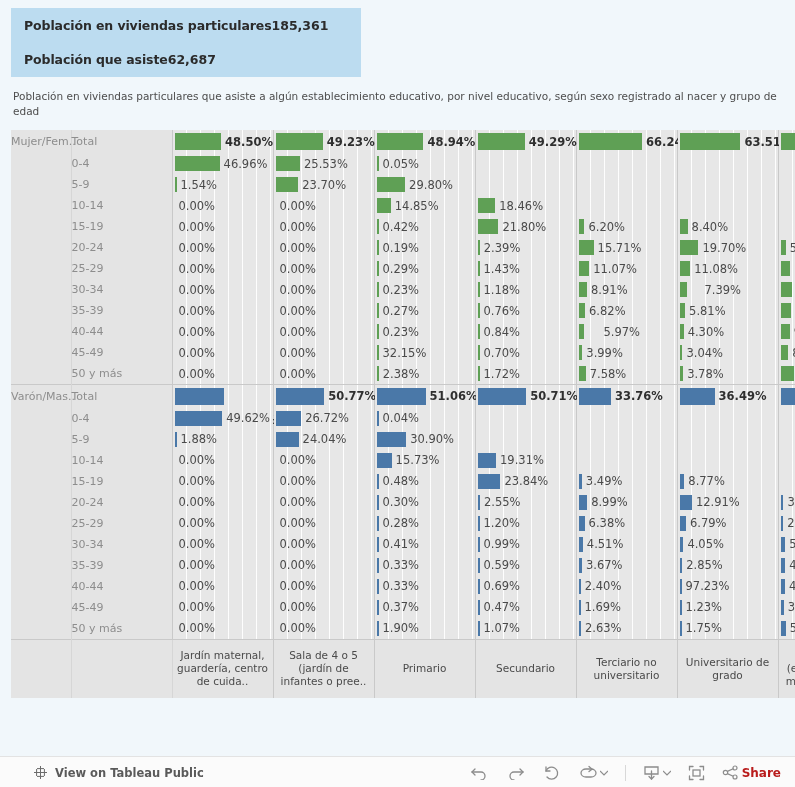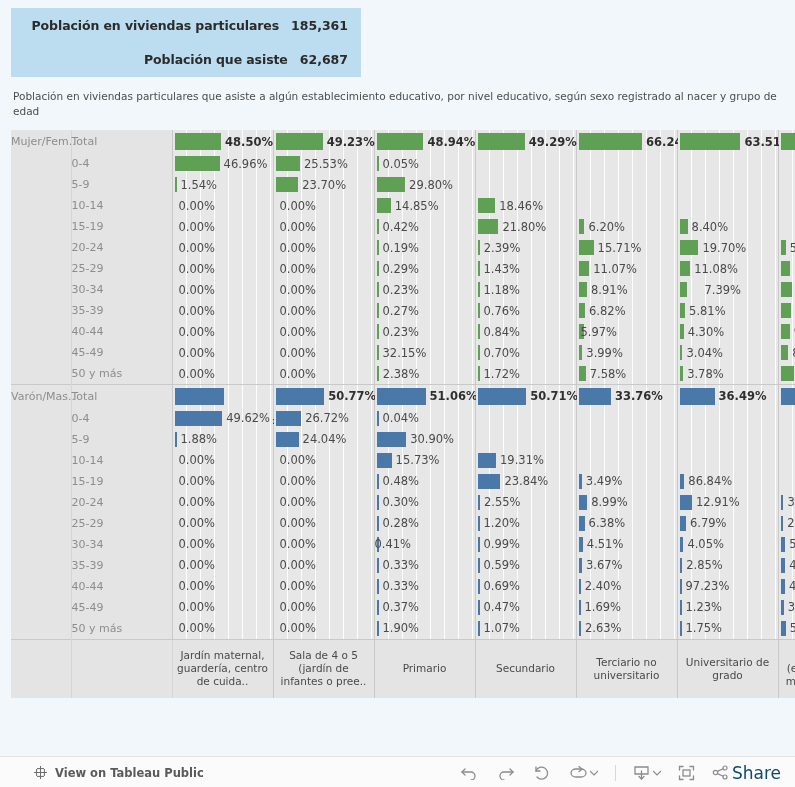--- a/index.html
+++ b/index.html
@@ -12,22 +12,22 @@
   }
   .viz{position:relative;width:795px;height:787px;}
 
   
   .kpi-box{
     position:absolute;left:11px;top:8px;width:350px;height:69px;
     background:#bcdcf0;
     box-sizing:border-box;
   }
   .kpi-row{
-    display:flex;align-items:center;justify-content:flex-end;
-    height:34px;padding:0 13px 0 13px;box-sizing:border-box;gap:12px;
+    display:flex;align-items:center;justify-content:flex-start;
+    height:34px;padding:0 13px 0 13px;box-sizing:border-box;
   }
   .kpi-label{font-size:12.5px;font-weight:bold;color:#2b2b2b;letter-spacing:-.1px;}
   .kpi-value{font-size:12.5px;font-weight:bold;color:#2b2b2b;}
 
   
   .subtitle{
     position:absolute;left:13px;top:89px;width:768px;
     font-size:10.5px;line-height:15px;color:#4d4d4d;
   }
 
@@ -103,21 +103,21 @@
   .toolbar{
     position:absolute;left:0;top:756px;width:795px;height:31px;
     background:#fbfbfb;border-top:1px solid #e3e3e3;
     display:flex;align-items:center;
   }
   .tb-left{display:flex;align-items:center;margin-left:33px;gap:7px;}
   .tb-left .lbl{font-size:11.5px;color:#5a5a5a;font-weight:bold;}
   .tb-right{margin-left:auto;display:flex;align-items:center;gap:17px;margin-right:14px;}
   .tb-ico{display:flex;align-items:center;gap:3px;color:#8c8c8c;}
   .divider{width:1px;height:16px;background:#d8d8d8;}
-  .share-lbl{font-size:17px;color:#0c4a6e;font-weight:normal;}
+  .share-lbl{font-size:12px;color:#b91c1c;font-weight:bold;}
   svg{display:block;}
 </style>
 </head>
 <body>
 
 <div class="viz">
 
   <div class="kpi-box">
     <div class="kpi-row">
       <span class="kpi-label">Población en viviendas particulares</span>
@@ -475,21 +475,21 @@
               <span class="valtxt" style="left: 8px;">0.23%</span>
             </td>
             <td class="cell">
               <div class="gridlines"></div>
               <div class="bar" style="width: 2px;"></div>
               <span class="valtxt" style="left: 8px;">0.84%</span>
             </td>
             <td class="cell">
               <div class="gridlines"></div>
               <div class="bar" style="width: 5.7312px;"></div>
-              <span class="valtxt" style="left: 4px;">5.97%</span>
+              <span class="valtxt" style="left: 27px;">5.97%</span>
             </td>
             <td class="cell">
               <div class="gridlines"></div>
               <div class="bar" style="width: 4.128px;"></div>
               <span class="valtxt" style="left: 10.128px;">4.30%</span>
             </td>
             <td class="cell last">
               <div class="gridlines"></div>
               <div class="bar" style="width: 9.2352px;"></div>
               <span class="valtxt" style="left: 15.2352px;">9.62%</span>
@@ -721,21 +721,21 @@
               <span class="valtxt" style="left: 28.8864px;">23.84%</span>
             </td>
             <td class="cell">
               <div class="gridlines"></div>
               <div class="bar male" style="width: 3.3504px;"></div>
               <span class="valtxt" style="left: 9.3504px;">3.49%</span>
             </td>
             <td class="cell">
               <div class="gridlines"></div>
               <div class="bar male" style="width: 4.8384px;"></div>
-              <span class="valtxt" style="left: 10.8384px;">86.84%</span>
+              <span class="valtxt" style="left: 10.8384px;">8.77%</span>
             </td>
             <td class="cell last">
               <div class="gridlines"></div>
             </td>
           </tr>
           <tr class="datarow">
             <td class="sexcell" rowspan="1"></td>
             <td class="agecell">20-24</td>
             <td class="cell">
               <div class="gridlines"></div>
@@ -815,21 +815,21 @@
               <div class="gridlines"></div>
               <span class="valtxt" style="left: 6px;">0.00%</span>
             </td>
             <td class="cell">
               <div class="gridlines"></div>
               <span class="valtxt" style="left: 6px;">0.00%</span>
             </td>
             <td class="cell">
               <div class="gridlines"></div>
               <div class="bar male" style="width: 2px;"></div>
-              <span class="valtxt" style="left: 0;">0.41%</span>
+              <span class="valtxt" style="left: 8px;">0.41%</span>
             </td>
             <td class="cell">
               <div class="gridlines"></div>
               <div class="bar male" style="width: 2px;"></div>
               <span class="valtxt" style="left: 8px;">0.99%</span>
             </td>
             <td class="cell">
               <div class="gridlines"></div>
               <div class="bar male" style="width: 4.3296px;"></div>
               <span class="valtxt" style="left: 10.3296px;">4.51%</span>

